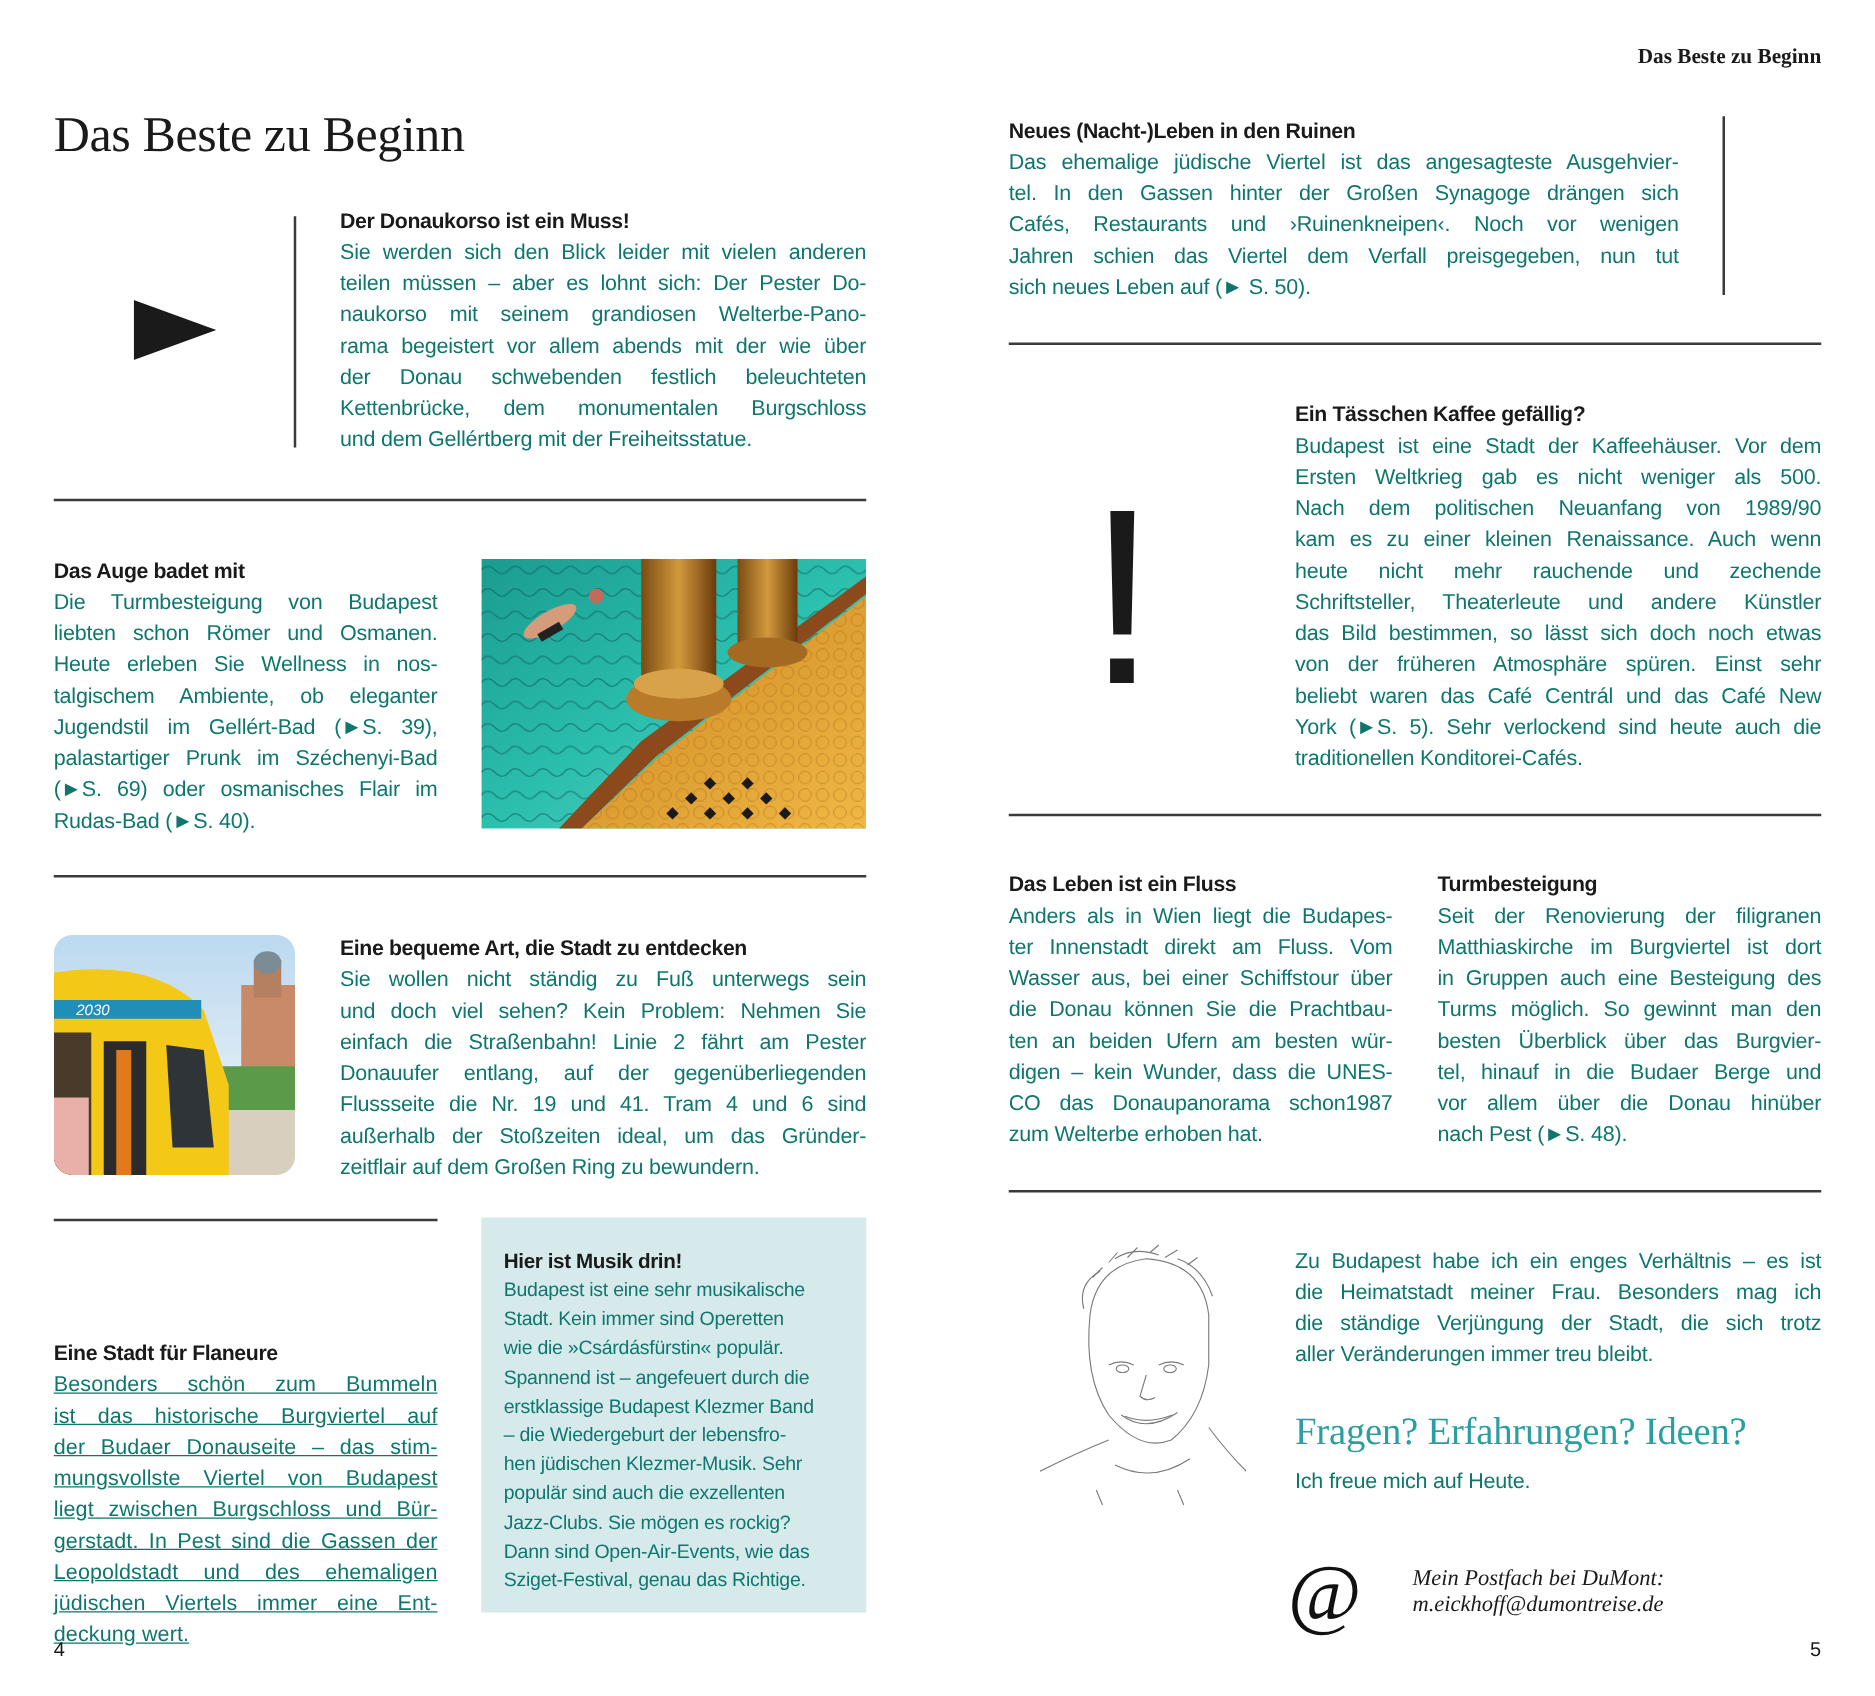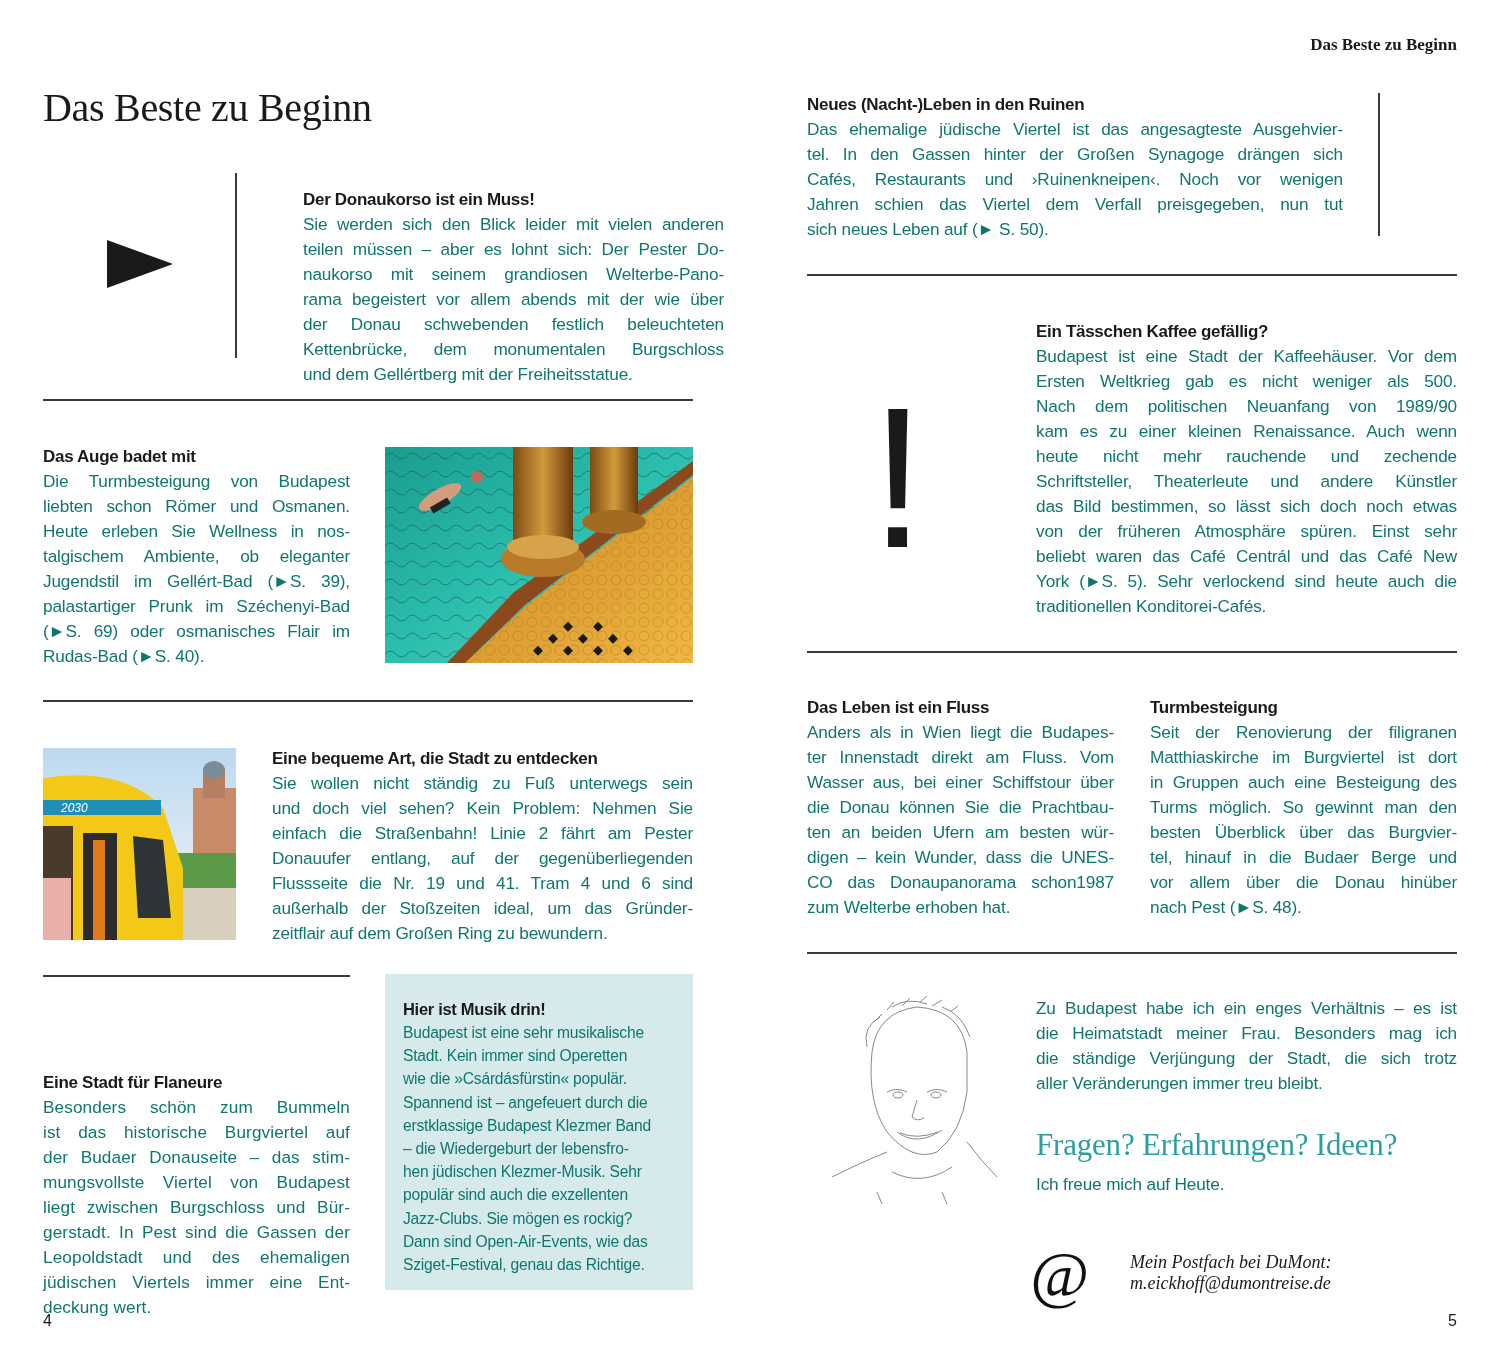--- a/index.html
+++ b/index.html
@@ -88,21 +88,21 @@
 <body>
 
 <div class="abs page-title" style="left:43px; top:84px;">Das Beste zu Beginn</div>
 
 <div class="abs" style="left:107px; top:240px;">
   <svg width="66" height="48" viewBox="0 0 66 48">
       <polygon points="0,0 66,24 0,48" fill="#1a1a1a"></polygon>
     </svg>
 </div>
 <div class="vrule" style="left:235px; top:173px; height:185px;"></div>
-<div class="abs" style="left:272px; top:187px; width:421px;margin-left:31px;">
+<div class="abs" style="left:272px; top:164px; width:421px;">
   <div class="section-title">Der Donaukorso ist ein Muss!</div>
   <div class="body-text">
     <div style="text-align-last:justify">Sie werden sich den Blick leider mit vielen anderen</div>
     <div style="text-align-last:justify">teilen müssen – aber es lohnt sich: Der Pester Do-</div>
     <div style="text-align-last:justify">naukorso mit seinem grandiosen Welterbe-Pano-</div>
     <div style="text-align-last:justify">rama begeistert vor allem abends mit der wie über</div>
     <div style="text-align-last:justify">der Donau schwebenden festlich beleuchteten</div>
     <div style="text-align-last:justify">Kettenbrücke, dem monumentalen Burgschloss</div>
     <div>und dem Gellértberg mit der Freiheitsstatue.</div>
   </div>
@@ -170,21 +170,21 @@
     <ellipse cx="229" cy="75" rx="32" ry="12" fill="#a46a22"></ellipse>
     <g>
       <ellipse cx="55" cy="50" rx="24" ry="8" fill="#d49c7a" transform="rotate(-30 55 50)"></ellipse>
       <circle cx="92" cy="30" r="6" fill="#c46a5a"></circle>
       <rect x="45" y="55" width="20" height="7" fill="#222" transform="rotate(-30 55 58)"></rect>
     </g>
   </svg>
 </div>
 <div class="hrule" style="left:43px; top:700px; width:650px;"></div>
 
-<div class="abs photo" style="left:43px; top:748px; width:193px; height:192px;" title="Gelbe Straßenbahn">
+<div class="abs photo" style="left:43px; top:748px; width:193px; height:192px;border-radius:15px;" title="Gelbe Straßenbahn">
   <svg width="193" height="192" viewBox="0 0 193 192">
     <defs>
       <linearGradient id="sky" x1="0" y1="0" x2="0" y2="1">
         <stop offset="0" stop-color="#bcd9ef"></stop>
         <stop offset="1" stop-color="#f4f7fa"></stop>
       </linearGradient>
     </defs>
     <rect width="193" height="192" fill="url(#sky)"></rect>
     <rect x="150" y="40" width="43" height="100" fill="#c98a6a"></rect>
     <rect x="160" y="20" width="22" height="30" fill="#b57f62"></rect>
@@ -210,21 +210,21 @@
     <div style="text-align-last:justify">Donauufer entlang, auf der gegenüberliegenden</div>
     <div style="text-align-last:justify">Flussseite die Nr. 19 und 41. Tram 4 und 6 sind</div>
     <div style="text-align-last:justify">außerhalb der Stoßzeiten ideal, um das Gründer-</div>
     <div>zeitflair auf dem Großen Ring zu bewundern.</div>
   </div>
 </div>
 <div class="hrule" style="left:43px; top:975px; width:307px;"></div>
 
 <div class="abs" style="left:43px; top:1070px; width:307px;">
   <div class="section-title">Eine Stadt für Flaneure</div>
-  <div class="body-text" style="letter-spacing:0.1px;">
+  <div class="body-text" style="letter-spacing:0.1px;text-decoration:underline;">
     <div style="text-align-last:justify">Besonders schön zum Bummeln</div>
     <div style="text-align-last:justify">ist das historische Burgviertel auf</div>
     <div style="text-align-last:justify">der Budaer Donauseite – das stim-</div>
     <div style="text-align-last:justify">mungsvollste Viertel von Budapest</div>
     <div style="text-align-last:justify">liegt zwischen Burgschloss und Bür-</div>
     <div style="text-align-last:justify">gerstadt. In Pest sind die Gassen der</div>
     <div style="text-align-last:justify">Leopoldstadt und des ehemaligen</div>
     <div style="text-align-last:justify">jüdischen Viertels immer eine Ent-</div>
     <div>deckung wert.</div>
   </div>

